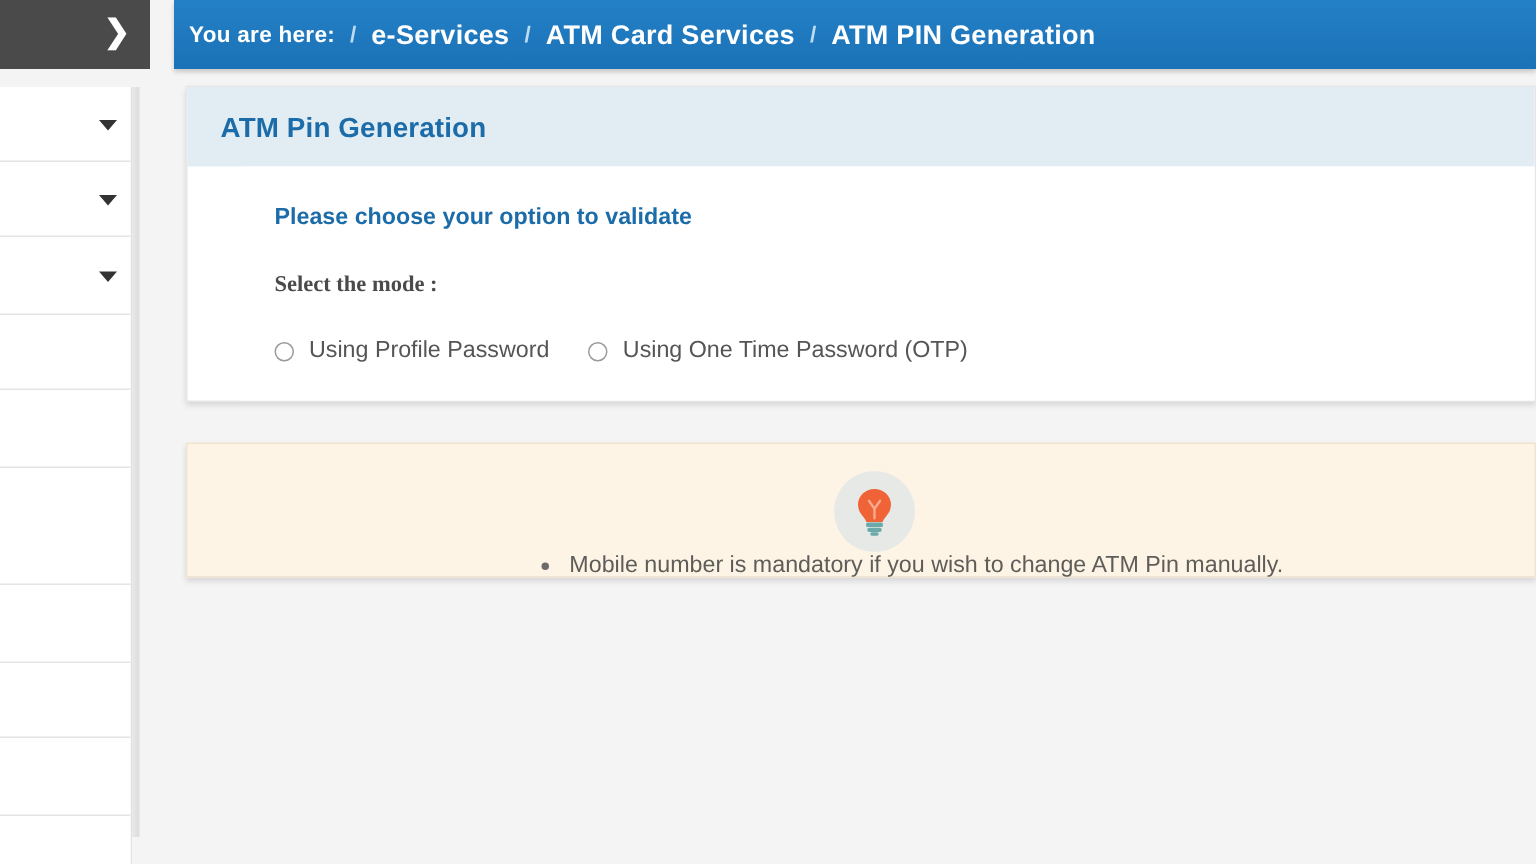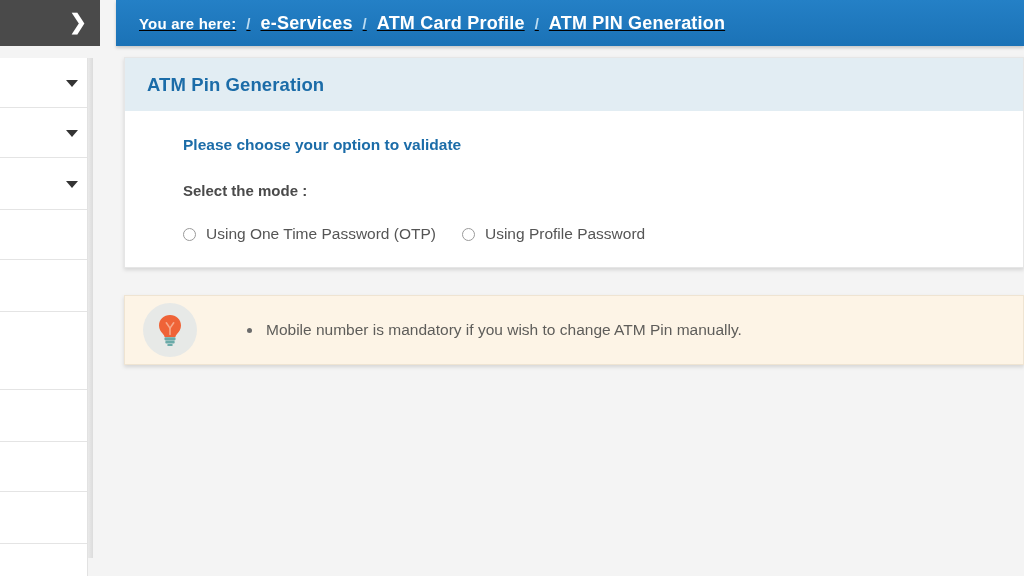--- a/index.html
+++ b/index.html
@@ -128,24 +128,23 @@
   .breadcrumb {
     position: absolute;
     left: 0;
     top: 0;
     right: 0;
     height: 46px;
     background: #1c75bc;
     background: linear-gradient(to bottom, #2480c6 0%, #1b72b6 100%);
     display: flex;
     align-items: center;
-    padding-left: 23px;
+    padding-left: 10px;
     box-sizing: border-box;
     box-shadow: 0 2px 3px rgba(0,0,0,0.18);
-    text-decoration: underline;
   }
   .breadcrumb-label {
     color: #ffffff;
     font-size: 15px;
     font-weight: bold;
     letter-spacing: 0.2px;
   }
   .breadcrumb-sep {
     color: #bcdcf2;
     font-size: 15px;
@@ -191,20 +190,21 @@
     color: #1b6ca8;
     font-size: 15.5px;
     font-weight: bold;
     margin: 5px 0 0 0;
   }
   .form-sublabel {
     color: #4a4a4a;
     font-size: 15px;
     font-weight: bold;
     margin: 28px 0 0 0;
+    font-family: Liberation Serif, serif;
   }
 
   .radio-row {
     display: flex;
     align-items: center;
     margin-top: 26px;
   }
   .radio-option {
     display: flex;
     align-items: center;
@@ -233,21 +233,22 @@
     left: 8px;
     top: 295px;
     right: 0;
     background: #fdf4e6;
     border: 1px solid #efe4d2;
     box-shadow: 0 2px 4px rgba(0,0,0,0.13);
     display: flex;
     align-items: center;
     padding: 18px 0 18px 18px;
     box-sizing: border-box;
-    height: 70px;
+    height: 90px;
+    flex-direction: column;
   }
   .notice-icon-wrap {
     width: 54px;
     height: 54px;
     border-radius: 50%;
     background: #e7e9e7;
     display: flex;
     align-items: center;
     justify-content: center;
     flex: 0 0 auto;
@@ -321,41 +322,41 @@
     <div class="sidebar-scroll-edge"></div>
   </div>
 
   <div class="content">
 
     <div class="breadcrumb">
       <span class="breadcrumb-label">You are here:</span>
       <span class="breadcrumb-sep">/</span>
       <a class="breadcrumb-link" href="#">e-Services</a>
       <span class="breadcrumb-sep">/</span>
-      <a class="breadcrumb-link" href="#">ATM Card Profile</a>
+      <a class="breadcrumb-link" href="#">ATM Card Services</a>
       <span class="breadcrumb-sep">/</span>
       <a class="breadcrumb-link" href="#">ATM PIN Generation</a>
     </div>
 
     <div class="panel">
       <div class="panel-title-bar">
         <span class="panel-title">ATM Pin Generation</span>
       </div>
       <div class="panel-body">
         <div class="form-heading">Please choose your option to validate</div>
         <div class="form-sublabel">Select the mode :</div>
 
         <div class="radio-row">
           <label class="radio-option">
             <span class="radio-circle"></span>
-            <span class="radio-text">Using One Time Password (OTP)</span>
+            <span class="radio-text">Using Profile Password</span>
           </label>
           <label class="radio-option">
             <span class="radio-circle"></span>
-            <span class="radio-text">Using Profile Password</span>
+            <span class="radio-text">Using One Time Password (OTP)</span>
           </label>
         </div>
       </div>
     </div>
 
     <div class="notice">
       <div class="notice-icon-wrap">
         <svg width="30" height="34" viewBox="0 0 30 34">
           <path d="M15 2 C8.9 2 4 6.7 4 12.4 c0 3.6 1.9 6.3 3.6 8.2 c1.1 1.3 1.8 2.3 1.9 3.4 l11 0 c0.1 -1.1 0.8 -2.1 1.9 -3.4 C24.1 18.7 26 16 26 12.4 C26 6.7 21.1 2 15 2 Z" fill="#ef6337"></path>
           <path d="M11.3 9.8 L15 15.2 L18.7 9.8" fill="none" stroke="#f6a98b" stroke-width="1.6" stroke-linecap="round"></path>

